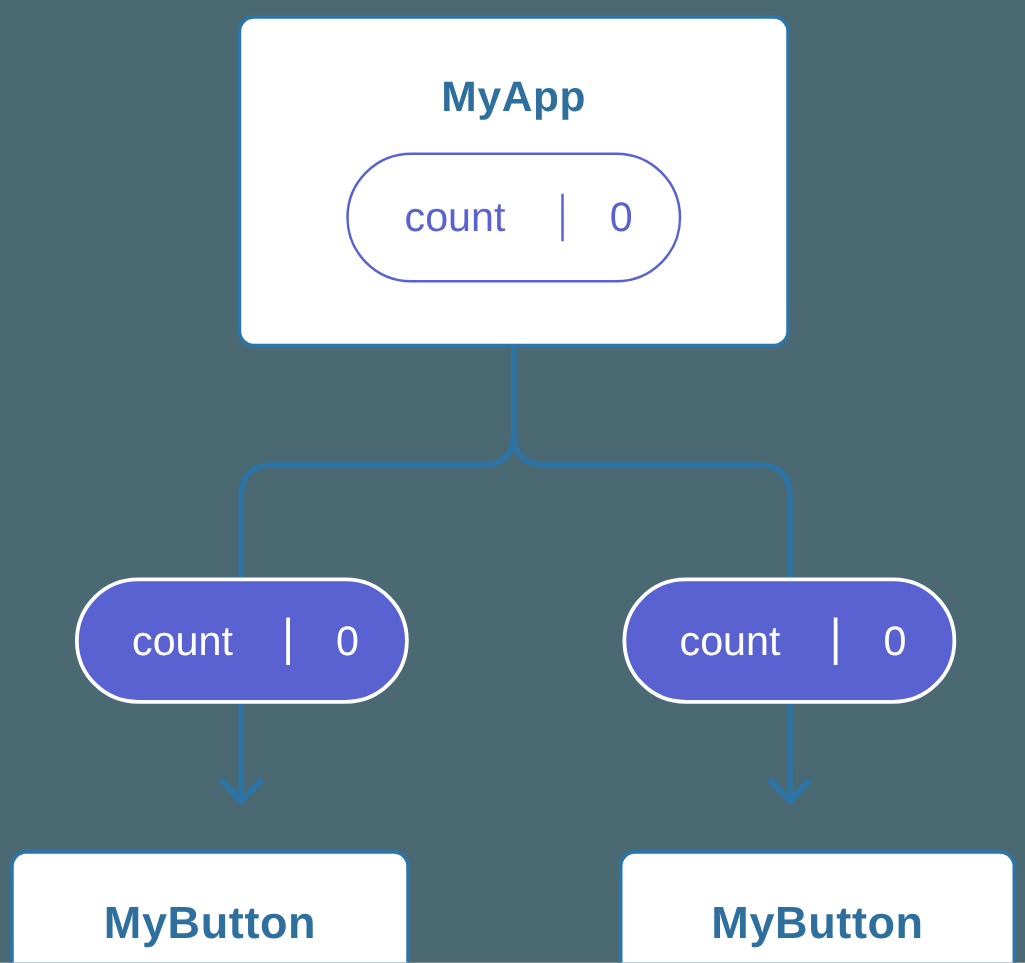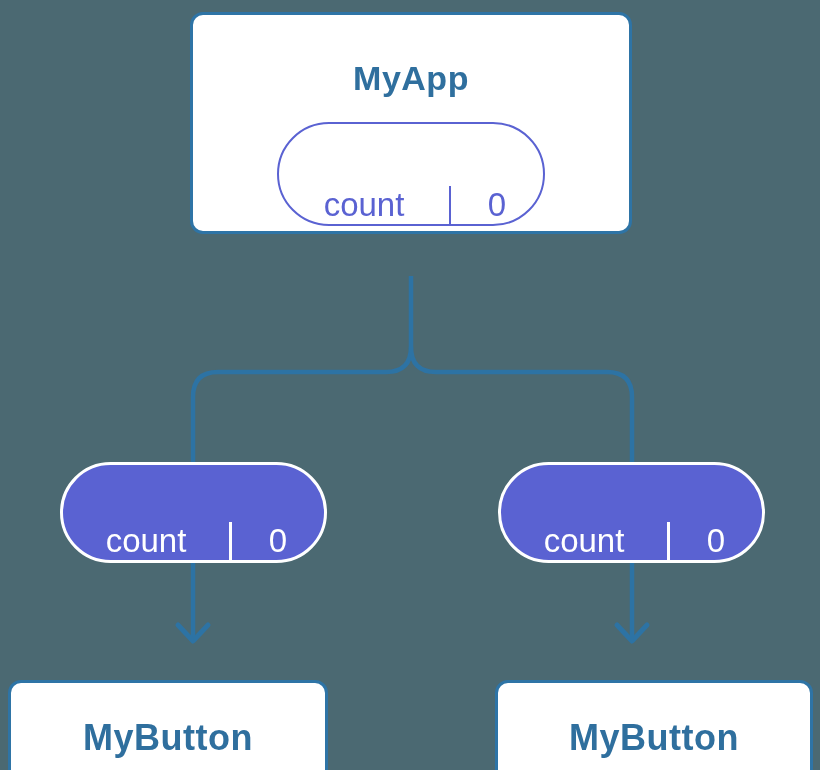--- a/index.html
+++ b/index.html
@@ -27,38 +27,38 @@
     background: #ffffff;
     border: 3px solid #2e74a6;
     border-radius: 13px;
     box-sizing: border-box;
     z-index: 2;
   }
   .root-node {
     left: 190px;
     top: 12px;
     width: 442px;
-    height: 222px;
+    height: 266px;
     display: flex;
     flex-direction: column;
     align-items: center;
   }
   .node-title {
     color: #2f6f9e;
     font-size: 34px;
     font-weight: 600;
     letter-spacing: 0.5px;
   }
   .root-node .node-title {
     margin-top: 44px;
   }
   .pill {
     display: flex;
     box-sizing: border-box;
-    align-items: flex-end;
+    align-items: center;
   }
   .state-pill {
     margin-top: 24px;
     width: 268px;
     height: 104px;
     background: #ffffff;
     border: 2.5px solid #5a62d2;
     border-radius: 54px;
   }
   .state-pill .pill-label {

